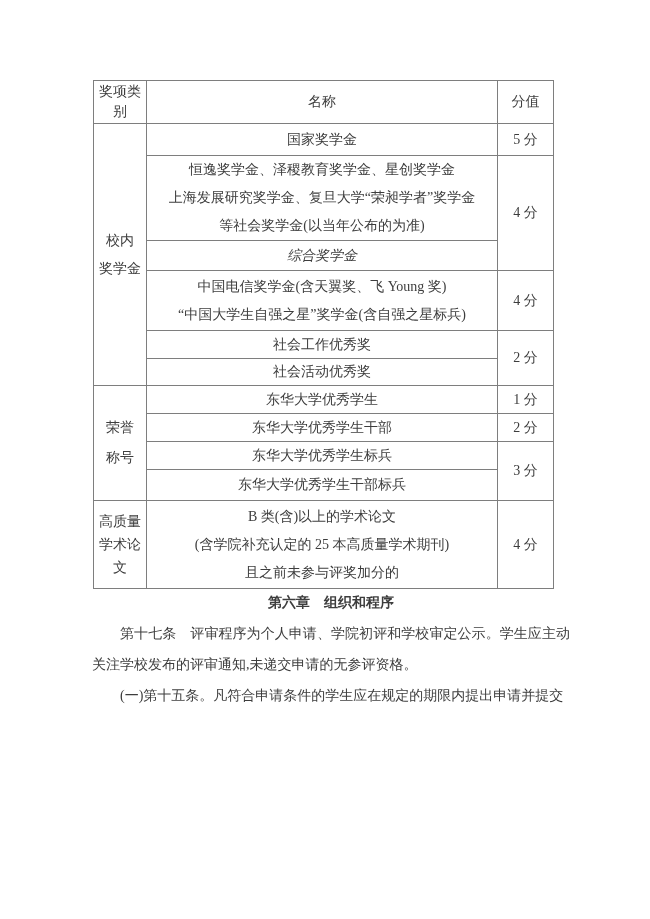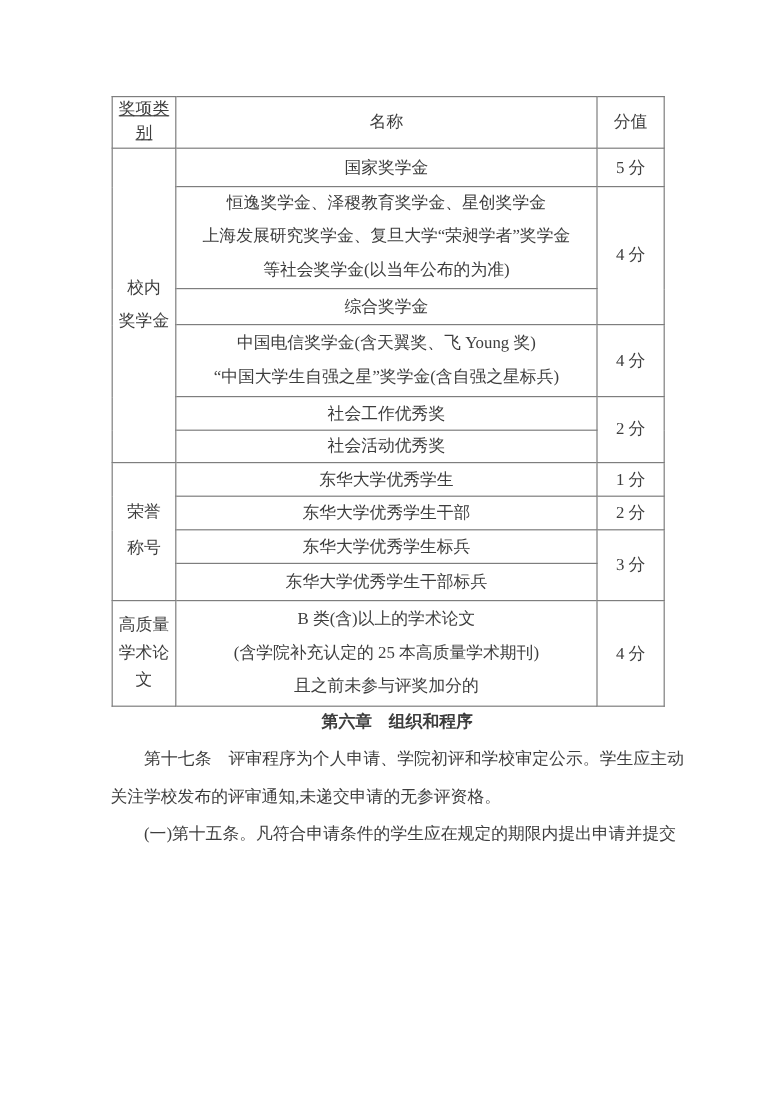--- a/index.html
+++ b/index.html
@@ -17,27 +17,27 @@
     border-collapse:collapse; table-layout:fixed;
     width:460px;
   }
   table.award-table td {
     border:1px solid #7e7e7e;
     text-align:center; vertical-align:middle;
     padding:0;
     font-size:14px;
     color:#3d3d3d;
   }
-  .hline  { line-height:20px;text-decoration:underline; }
+  .hline  { line-height:20px; }
   .cline  { line-height:28px; }
   .cline2 { line-height:30px; }
   .cline3 { line-height:23px; }
   
   .rh43 { height:43px; } .rh32 { height:32px; } .rh85 { height:85px; }
-  .rh30 { height:30px; } .rh60 { height:60px; } .rh28 { height:28px; }
+  .rh30 { height:30px;font-style:italic; } .rh60 { height:60px; } .rh28 { height:28px; }
   .rh27 { height:27px; } .rh31 { height:31px; } .rh88 { height:88px;font-family:Liberation Serif, serif; }
   
   .content {
     position:absolute; left:92px; top:587px; width:478px;
     font-size:14px; line-height:31px;
     text-align:justify;
   }
   .content p { margin:0; text-indent:2em; }
   .content p.chapter {
     text-align:center; font-weight:bold; text-indent:0;

